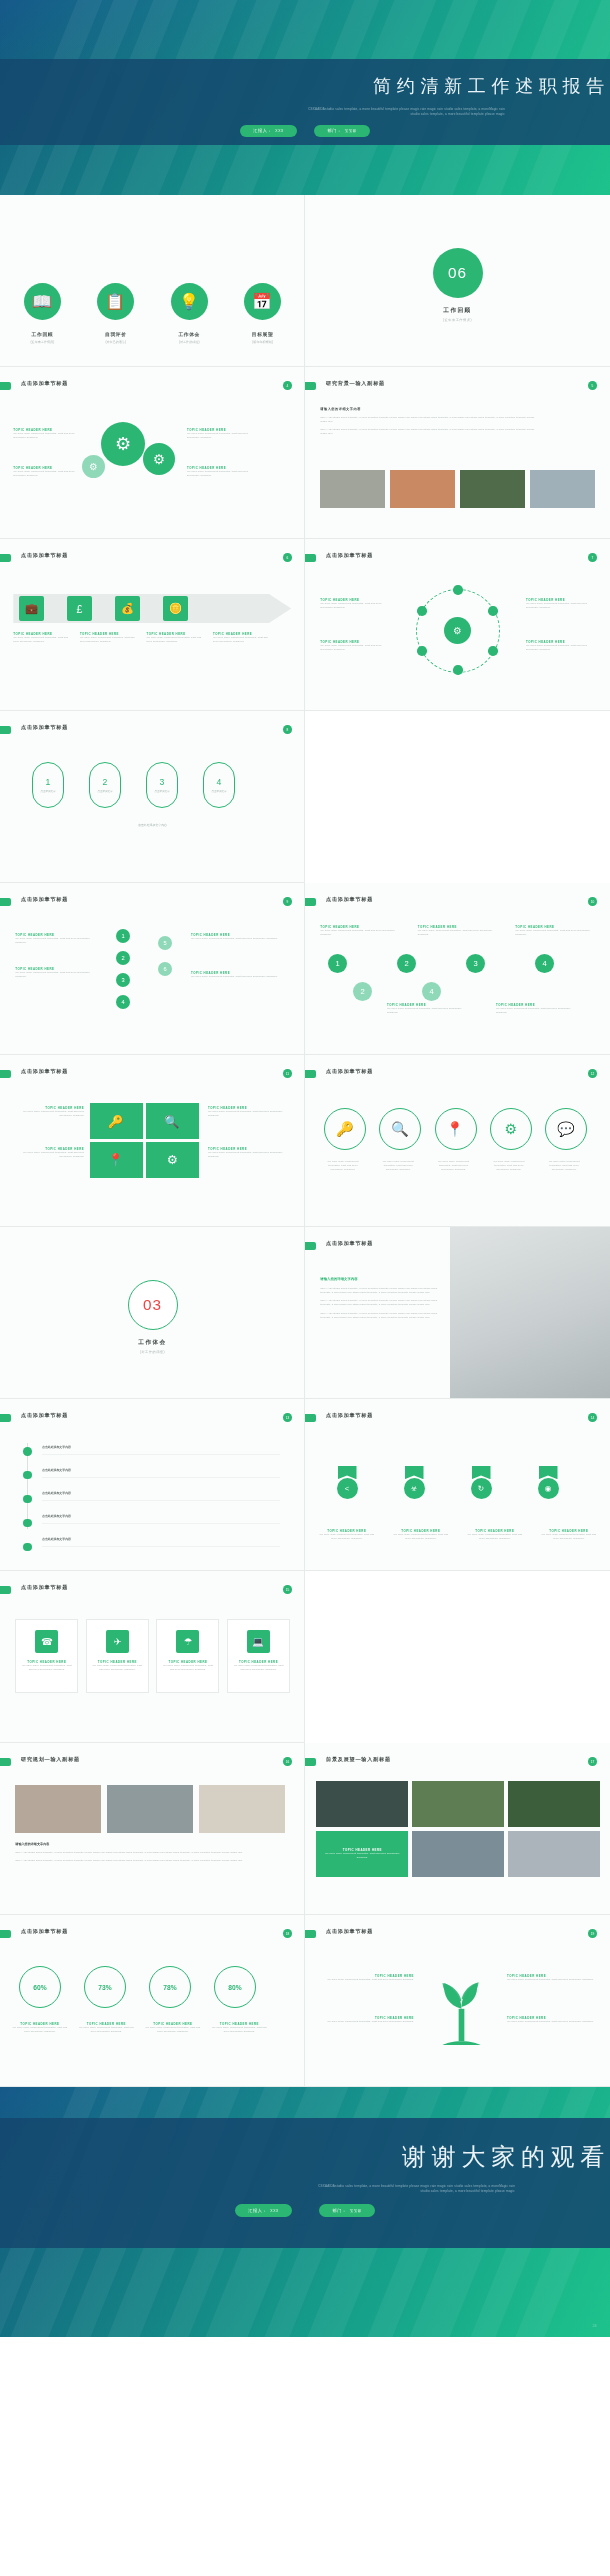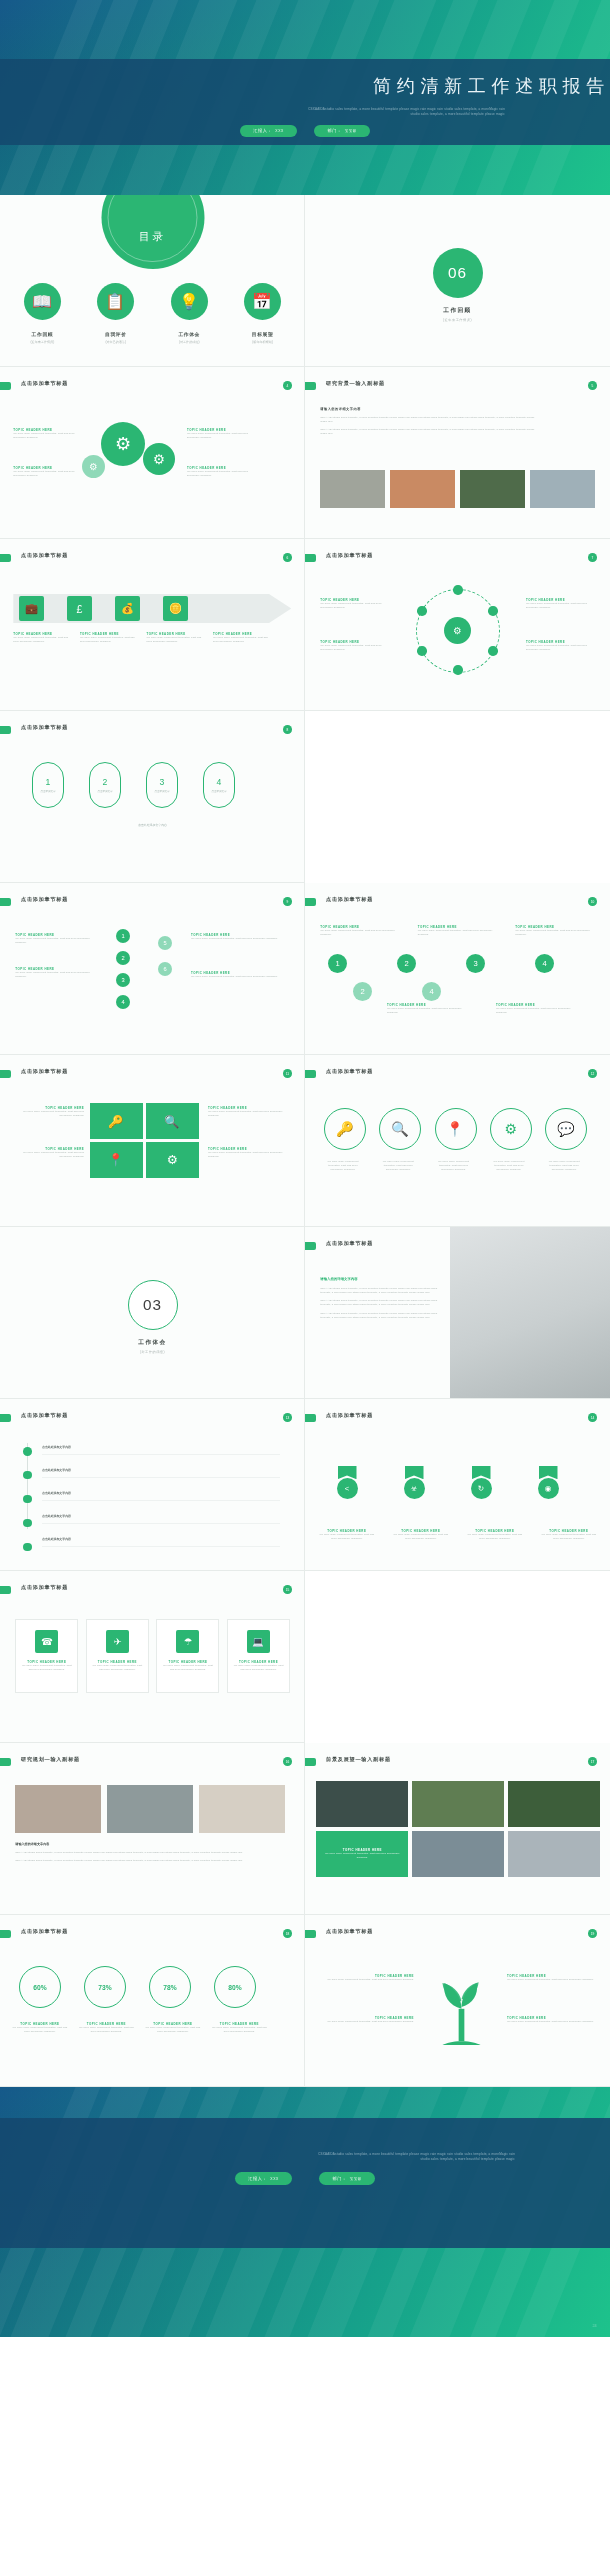--- a/index.html
+++ b/index.html
@@ -111,24 +111,20 @@
         </div>
         <div class="pill">
           <span>部门：</span><span class="v">某某部</span>
         </div>
       </div>
     </div>
   </div>
 
   <div class="row">
     <div class="slide half">
-      <div class="cat-circle">
-        <div class="inner"></div>
-        <span>目录</span>
-      </div>
       <div class="cat-items">
         <div class="cat-item">
           <div class="cat-ic">📖</div>
           <div class="cat-t">工作回顾</div>
           <div class="cat-s">(近年来工作情况)</div>
         </div>
         <div class="cat-item">
           <div class="cat-ic">📋</div>
           <div class="cat-t">自我评价</div>
           <div class="cat-s">(对自己的看法)</div>
@@ -458,21 +454,21 @@
         <div style="width:42px;text-align:center">
             <div class="lorem">We have many PowerPoint templates. That has been specifically designed.</div>
           </div>
       </div>
       <div class="sep-h"></div>
     </div>
   </div>
 
   <div class="row">
     <div class="slide half">
-      <div class="sec-num" style="background:#fff;border:1.9px solid #2bb673;color:#404040">03</div>
+      <div class="sec-num" style="background:#fff;border:1.9px solid #2bb673;color:#ef4444">03</div>
       <div class="sec-t">工作体会</div>
       <div class="sec-s">(对工作的感悟)</div>
       <div class="sep-v"></div>
         <div class="sep-h"></div>
     </div>
 
     <div class="slide half">
       <div style="position:absolute;right:0;top:0;width:160px;height:172px;background:linear-gradient(160deg,#dfe3e4 0%,#c9cfd0 55%,#aeb6b7 100%)"></div>
       <div class="hd">
         <div class="tab"></div>
@@ -736,20 +732,21 @@
         <i style="left:256px;width:42px"></i>
       <i style="left:315px"></i>
         <i style="left:358px;width:34px"></i>
         <i style="left:418px"></i>
       <i style="left:460px;width:40px"></i>
         <i style="left:521px"></i>
         <i style="left:566px;width:29px"></i>
     </div>
     <div style="position:absolute;left:0;top:30.5px;width:100%;height:130px;background:rgba(20,72,110,.88)"></div>
     <div class="title-wrap" style="top:54px">
+      <h1 style="font-size:24px">谢谢大家的观看</h1>
       <div class="sub" style="margin-top:10.5px;padding:0 95px">CSXAAIDAstudio sales template, a more beautiful template please magic rain magic rain studio sales template, a moreMagic rain</div>
       <div class="sub" style="padding:0 95px">studio sales template, a more beautiful template please magic</div>
       <div class="pillrow" style="margin-top:9.5px;gap:27px">
         <div class="pill">
           <span>汇报人：</span><span class="v">XXX</span>
         </div>
         <div class="pill">
           <span>部门：</span><span class="v">某某部</span>
         </div>
       </div>

